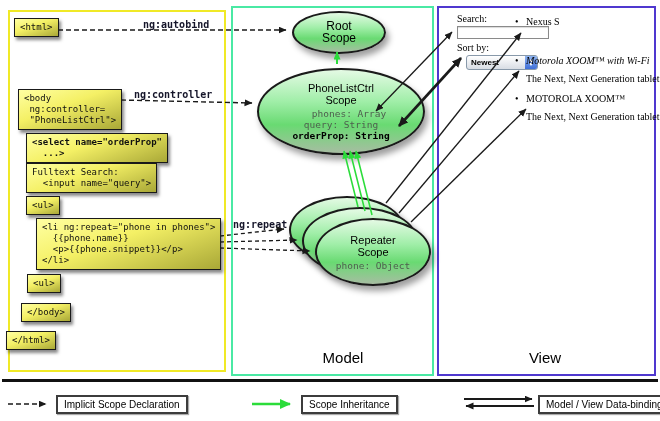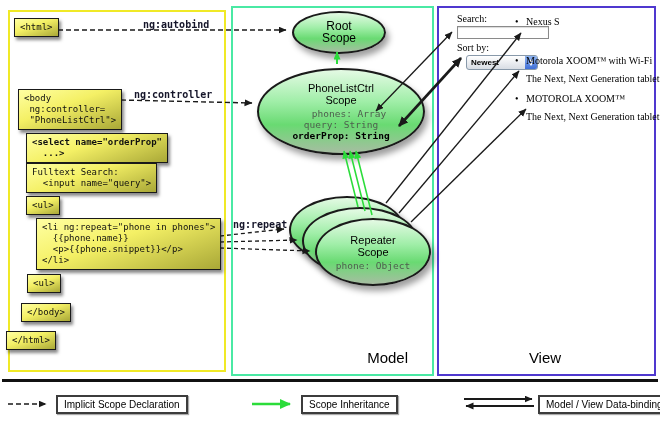--- a/index.html
+++ b/index.html
@@ -40,21 +40,21 @@
 </style>
 </head>
 <body>
 
 <div id="canvas">
 
   <div class="col" style="left:8px;top:10px;width:214px;height:358px;border:2px solid #f0e926;"></div>
   <div class="col" style="left:231px;top:6px;width:199px;height:366px;border:2px solid #4ae9a4;"></div>
   <div class="col" style="left:437px;top:6px;width:215px;height:366px;border:2px solid #4f38cf;"></div>
 
-  <div class="col-label" style="left:258px;top:349px;width:150px;text-align:right;">Model</div>
+  <div class="col-label" style="left:268px;top:349px;width:150px;">Model</div>
   <div class="col-label" style="left:470px;top:349px;width:150px;">View</div>
 
   <div class="codebox" style="left:14px;top:18px;">&lt;html&gt;</div>
   <div class="codebox" style="left:18px;top:89px;">&lt;body
  ng:controller=
  "PhoneListCtrl"&gt;</div>
   <div class="codebox bold" style="left:26px;top:133px;">&lt;select name="orderProp"
   ...&gt;</div>
   <div class="codebox" style="left:26px;top:163px;">Fulltext Search:
   &lt;input name="query"&gt;</div>
@@ -100,21 +100,21 @@
     <span class="stepper">
         <span class="up"></span>
         <span class="dn"></span>
       </span>
   </div>
 
   <span class="v-bullet" style="left:515px;top:16px;">•</span>
   <div class="v-item-title" style="left:526px;top:16px;">Nexus S</div>
 
   <span class="v-bullet" style="left:515px;top:55px;">•</span>
-  <div class="v-item-title" style="left:526px;top:55px;">Motorola XOOM™ with Wi-Fi</div>
+  <div class="v-item-title" style="left:526px;top:55px;font-style:italic;">Motorola XOOM™ with Wi-Fi</div>
   <div class="v-item-desc" style="left:526px;top:73px;">The Next, Next Generation tablet.</div>
 
   <span class="v-bullet" style="left:515px;top:93px;">•</span>
   <div class="v-item-title" style="left:526px;top:93px;">MOTOROLA XOOM™</div>
   <div class="v-item-desc" style="left:526px;top:111px;">The Next, Next Generation tablet.</div>
 
   <div class="divider"></div>
   <div class="legend-box" style="left:301px;top:395px;">Scope Inheritance</div>
   <div class="legend-box" style="left:56px;top:395px;">Implicit Scope Declaration</div>
   <div class="legend-box" style="left:538px;top:395px;">Model / View Data-binding</div>

